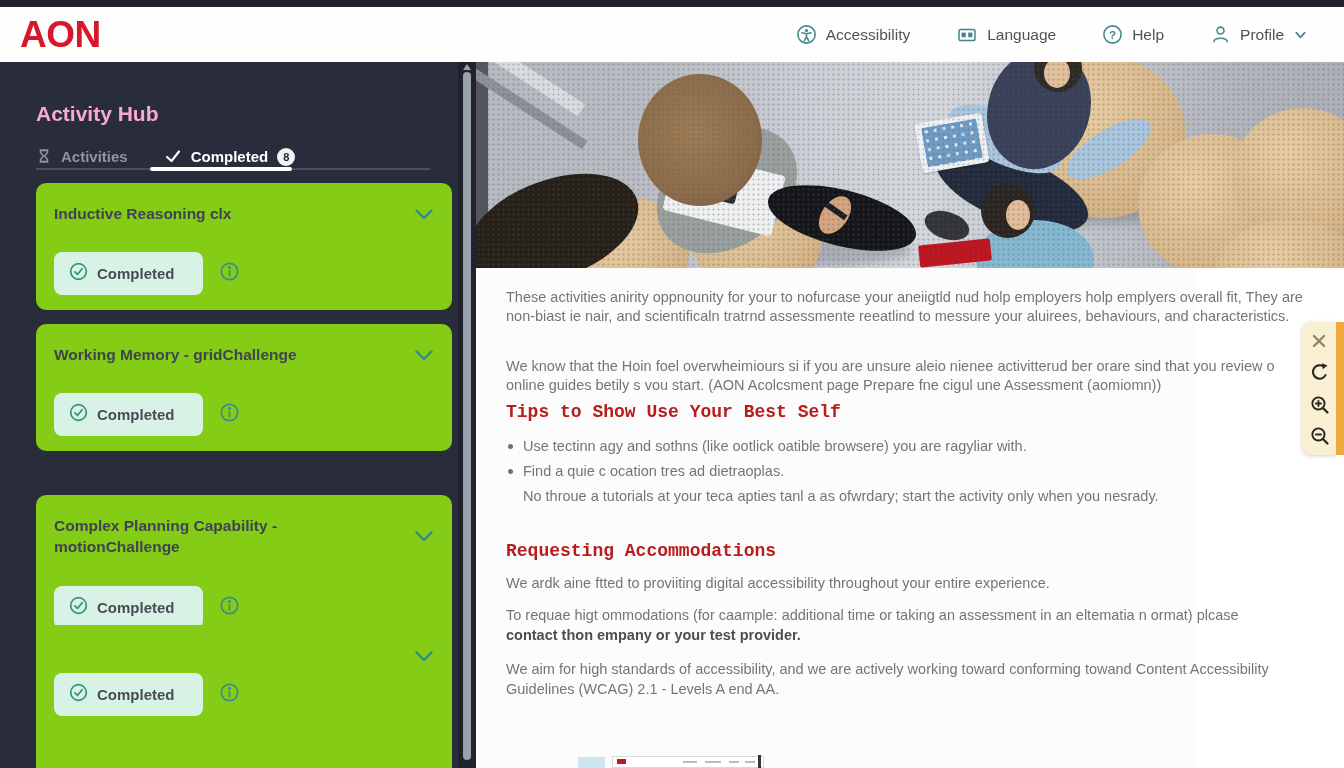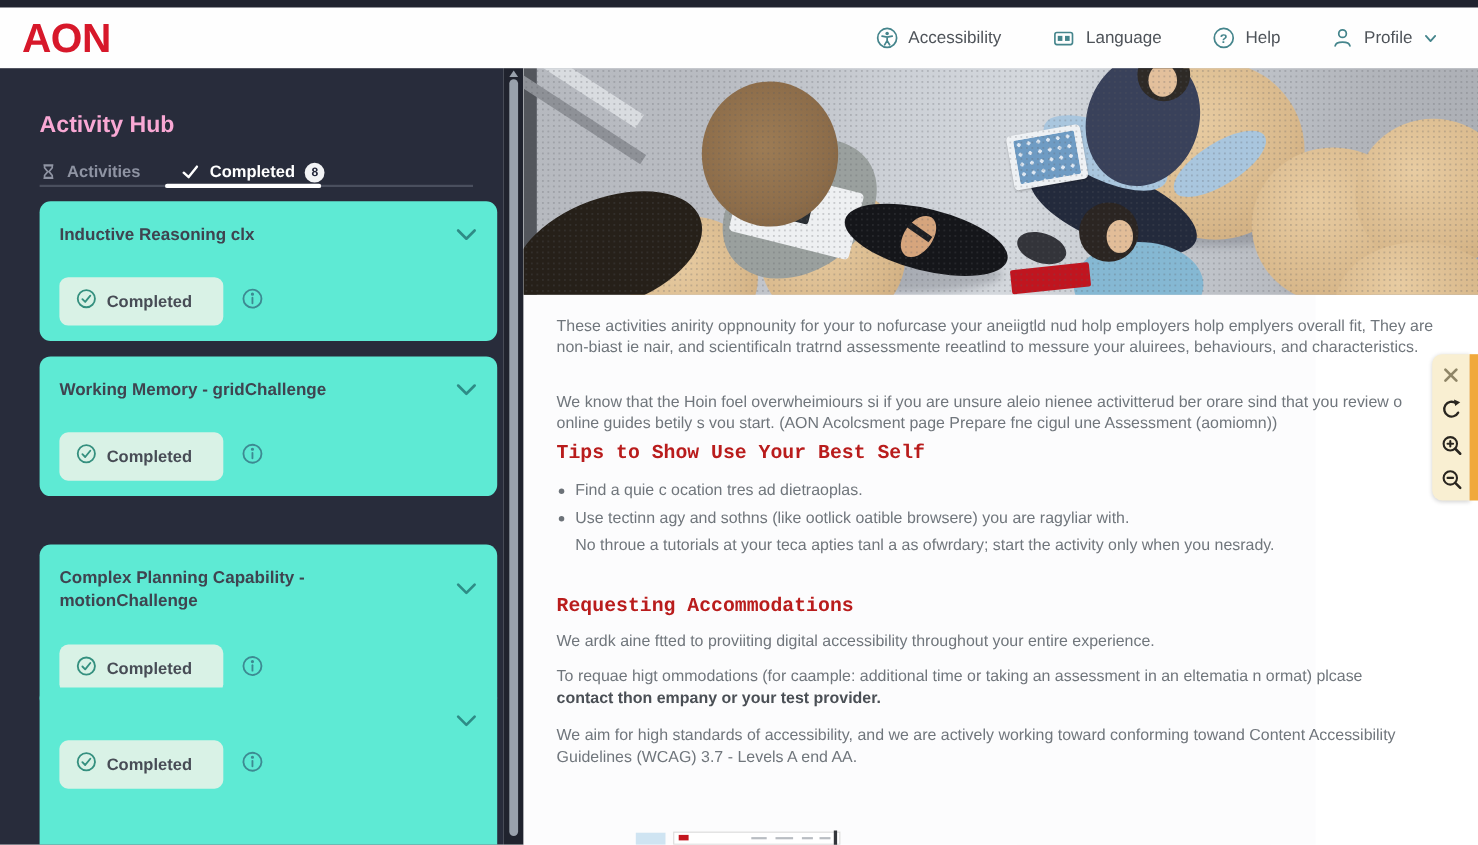--- a/index.html
+++ b/index.html
@@ -21,21 +21,21 @@
   aside { position:absolute; left:0; top:62px; width:458px; height:706px; background:#282C3B; overflow:hidden; }
   .sb-title { color:#f9a8d4; font-size:21px; font-weight:700; position:absolute; left:36px; top:40px; }
   .tabs { position:absolute; left:36px; top:80px; display:flex; align-items:center; gap:36px; height:32px; }
   .tab { display:flex; align-items:flex-start; gap:9px; cursor:pointer; }
   .tab .tlbl { font-size:15px; font-weight:600; color:#8F94A3; }
   .tab.active .tlbl { color:#FFFFFF; font-weight:700; }
   .badge { width:18px; height:18px; border-radius:50%; background:#F2F3F5; color:#23273A; font-size:11px; font-weight:700; display:flex; align-items:center; justify-content:center; }
   .tabline { position:absolute; left:36px; top:106px; width:394px; height:2px; background:#4A4F5E; }
   .tabline .seg { position:absolute; left:114px; top:-1px; width:142px; height:4px; border-radius:2px; background:#FFFFFF; }
 
-  .card { position:absolute; left:36px; width:416px; background:#5eead4; border-radius:10px; padding:20px 20px 20px 18px; }
+  .card { position:absolute; left:36px; width:416px; background:#84cc16; border-radius:10px; padding:20px 20px 20px 18px; }
   .card .ctitle { font-size:15.5px; font-weight:700; color:#3F4450; line-height:21px; max-width:330px; }
   .card .chev { position:absolute; right:18px; top:24px; cursor:pointer; }
   .pill-row { display:flex; align-items:center; gap:16px; margin-top:28px; }
   .pill { display:flex; align-items:center; gap:9px; background:#D9F2E6; border-radius:8px; padding:10px 28px 10px 15px; }
   .pill .plbl { font-size:15px; font-weight:600; color:#474C55; }
 
   
   .vscroll { position:absolute; left:458px; top:62px; width:18px; height:706px; background:#20232E; }
   .vscroll .thumb { position:absolute; left:5px; top:10px; width:8px; height:688px; border-radius:4px; background:#99A1AC; }
   .vscroll .tip { position:absolute; left:5px; top:2px; width:0; height:0; border-left:4px solid transparent; border-right:4px solid transparent; border-bottom:6px solid #99A1AC; }
@@ -313,32 +313,32 @@
       <div class="ph round" style="left:530px;top:138px;width:24px;height:30px;background:#e2bd98;"></div>
       <div class="ph" style="left:443px;top:180px;width:72px;height:22px;background:#c0151f;border-radius:2px;transform:rotate(-6deg);"></div>
     </div>
 
     <div class="content">
       <p class="para" style="top:20px;">These activities anirity oppnounity for your to nofurcase your aneiigtld nud holp employers holp emplyers overall fit, They are non-biast ie nair, and scientificaln tratrnd assessmente reeatlind to messure your aluirees, behaviours, and characteristics.</p>
       <p class="para" style="top:89px;">We know that the Hoin foel overwheimiours si if you are unsure aleio nienee activitterud ber orare sind that you review o online guides betily s vou start. (AON Acolcsment page Prepare fne cigul une Assessment (aomiomn))</p>
 
       <h2 class="h2" style="top:134px;">Tips to Show Use Your Best Self</h2>
       <div class="tips-list" style="top:166px;">
+        <div class="tip-item bullet">Use tectinn agy and sothns (like ootlick oatible browsere) you are ragyliar with.</div>
         <div class="tip-item bullet">Find a quie c ocation tres ad dietraoplas.</div>
-        <div class="tip-item bullet">Use tectinn agy and sothns (like ootlick oatible browsere) you are ragyliar with.</div>
         <div class="tip-item">No throue a tutorials at your teca apties tanl a as ofwrdary; start the activity only when you nesrady.</div>
       </div>
 
       <h2 class="h2" style="top:273px;">Requesting Accommodations</h2>
       <p class="para p5" style="top:305px;">We ardk aine ftted to proviiting digital accessibility throughout your entire experience.</p>
       <p class="para" style="top:337px;">
         <span class="p4n">To requae higt ommodations (for caample: additional time or taking an assessment in an eltematia n ormat) plcase</span>
         <span class="p4b">contact thon empany or your test provider.</span>
       </p>
-      <p class="para p5" style="top:391px;">We aim for high standards of accessibility, and we are actively working toward conforming towand Content Accessibility Guidelines (WCAG) 3.7 - Levels A end AA.</p>
+      <p class="para p5" style="top:391px;">We aim for high standards of accessibility, and we are actively working toward conforming towand Content Accessibility Guidelines (WCAG) 2.1 - Levels A end AA.</p>
     </div>
 
     <div class="mini-blue"></div>
     <div class="mini-page">
       <span class="mlogo"></span>
       <span class="mline" style="left:70px;width:14px;"></span>
       <span class="mline" style="left:92px;width:16px;"></span>
       <span class="mline" style="left:116px;width:10px;"></span>
       <span class="mline" style="left:132px;width:10px;"></span>
       <span class="mbar"></span>

